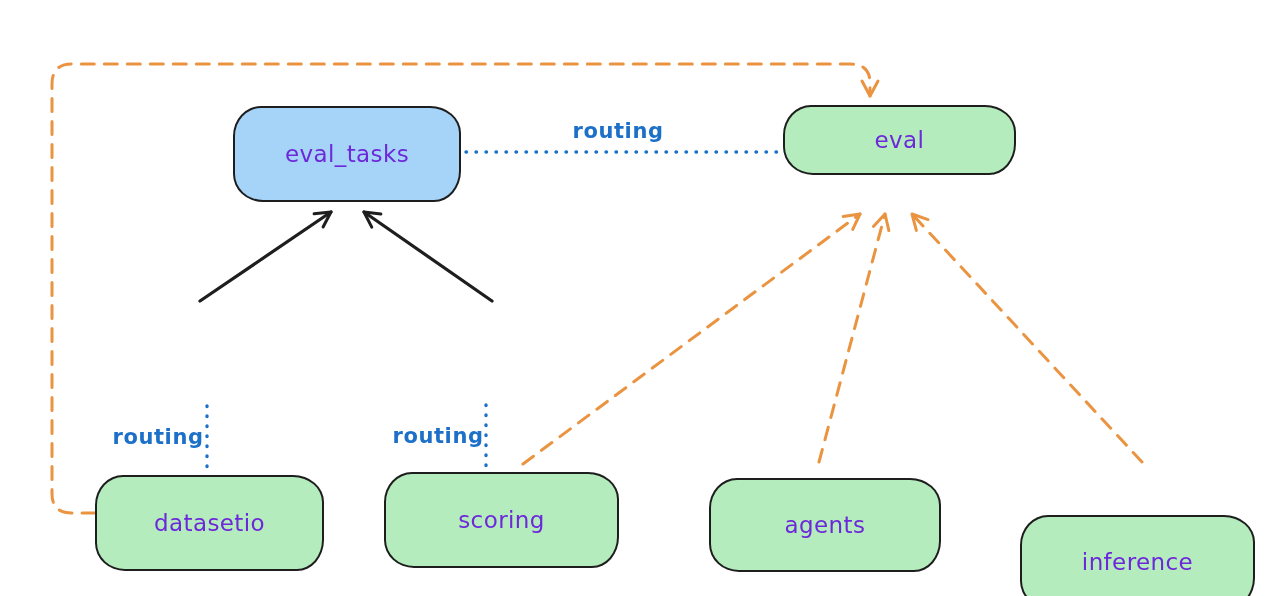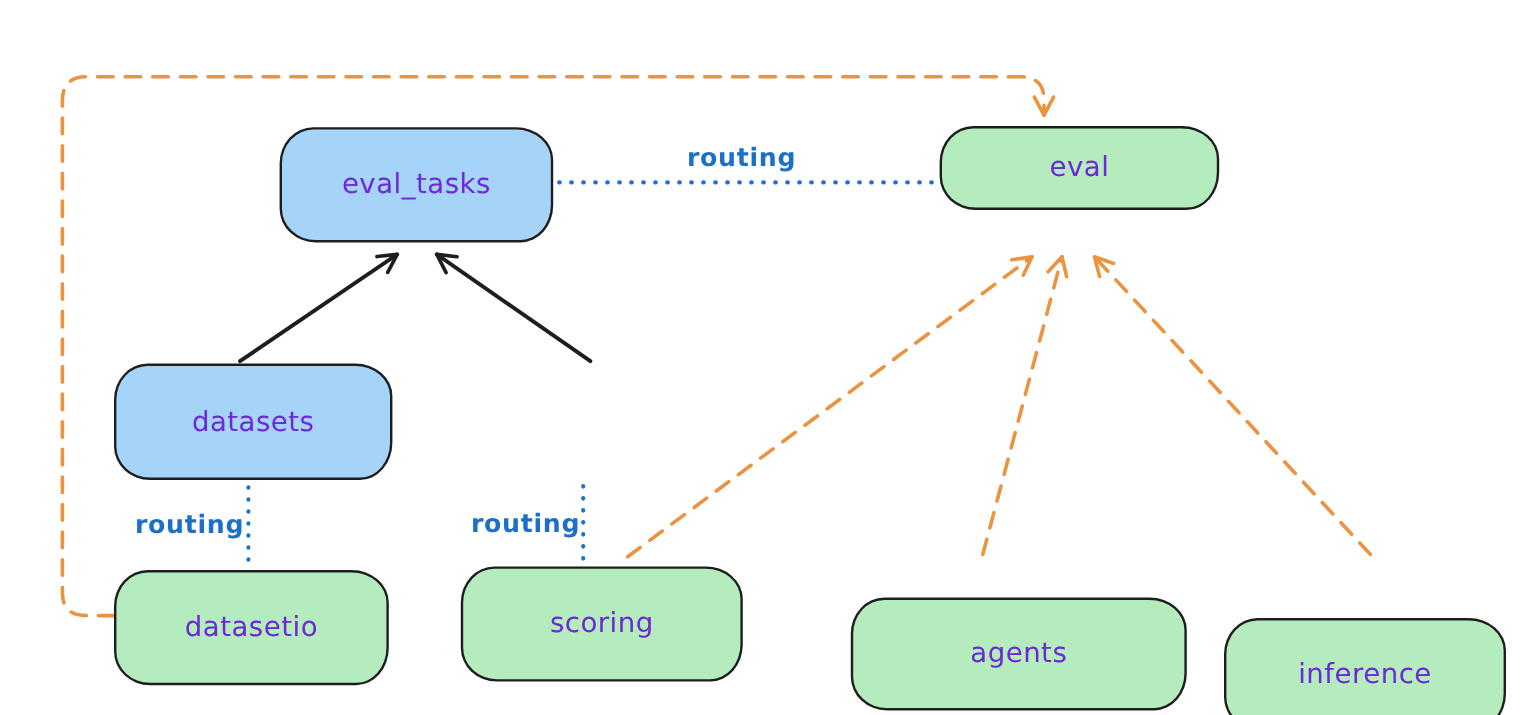--- a/index.html
+++ b/index.html
@@ -83,34 +83,31 @@
   </svg>
 
   <div class="node blue" style="left:233px; top:106px; width:228px; height:96px;">
     <span class="node-label">eval_tasks</span>
   </div>
 
   <div class="node green" style="left:783px; top:105px; width:233px; height:70px;">
     <span class="node-label">eval</span>
   </div>
 
-  <div class="node blue" style="left:95px; top:303px; width:232px; height:97px;">
-    <span class="node-label">datasets</span>
-  </div>
 
 
   <div class="node green" style="left:95px; top:475px; width:229px; height:96px;">
     <span class="node-label">datasetio</span>
   </div>
 
   <div class="node green" style="left:384px; top:472px; width:235px; height:96px;">
     <span class="node-label">scoring</span>
   </div>
 
-  <div class="node green" style="left:709px; top:498px; width:280px; height:94px;">
+  <div class="node green" style="left:709px; top:478px; width:232px; height:94px;">
     <span class="node-label">agents</span>
   </div>
 
   <div class="node green" style="left:1020px; top:468px; width:235px; height:94px;margin-top:47px;">
     <span class="node-label">inference</span>
   </div>
 
   <div class="edge-label" style="left:558px; top:119px;">routing</div>
   <div class="edge-label" style="left:98px; top:425px;">routing</div>
   <div class="edge-label" style="left:378px; top:424px;">routing</div>

